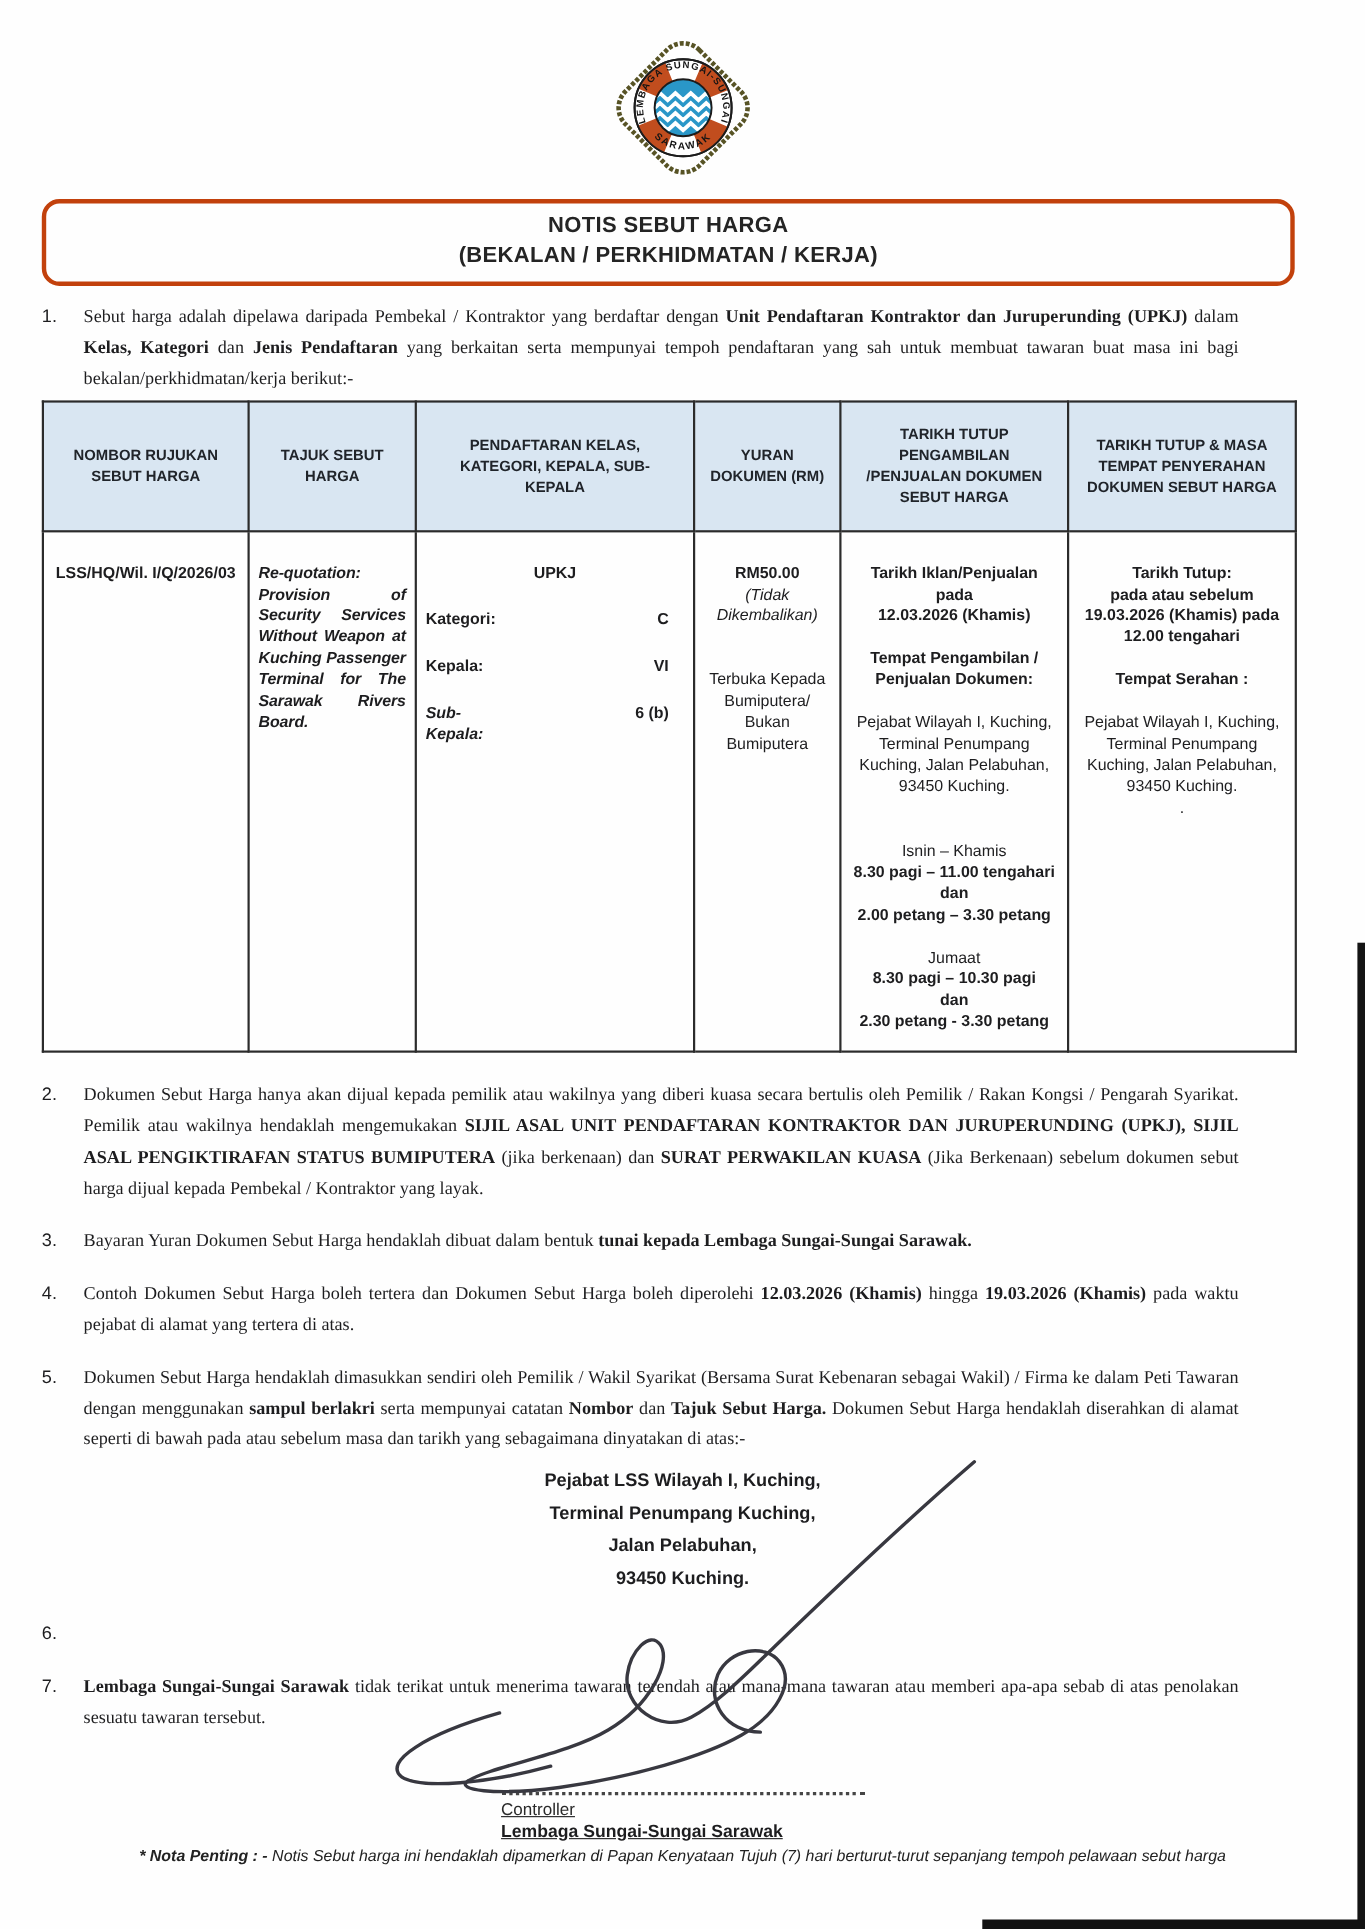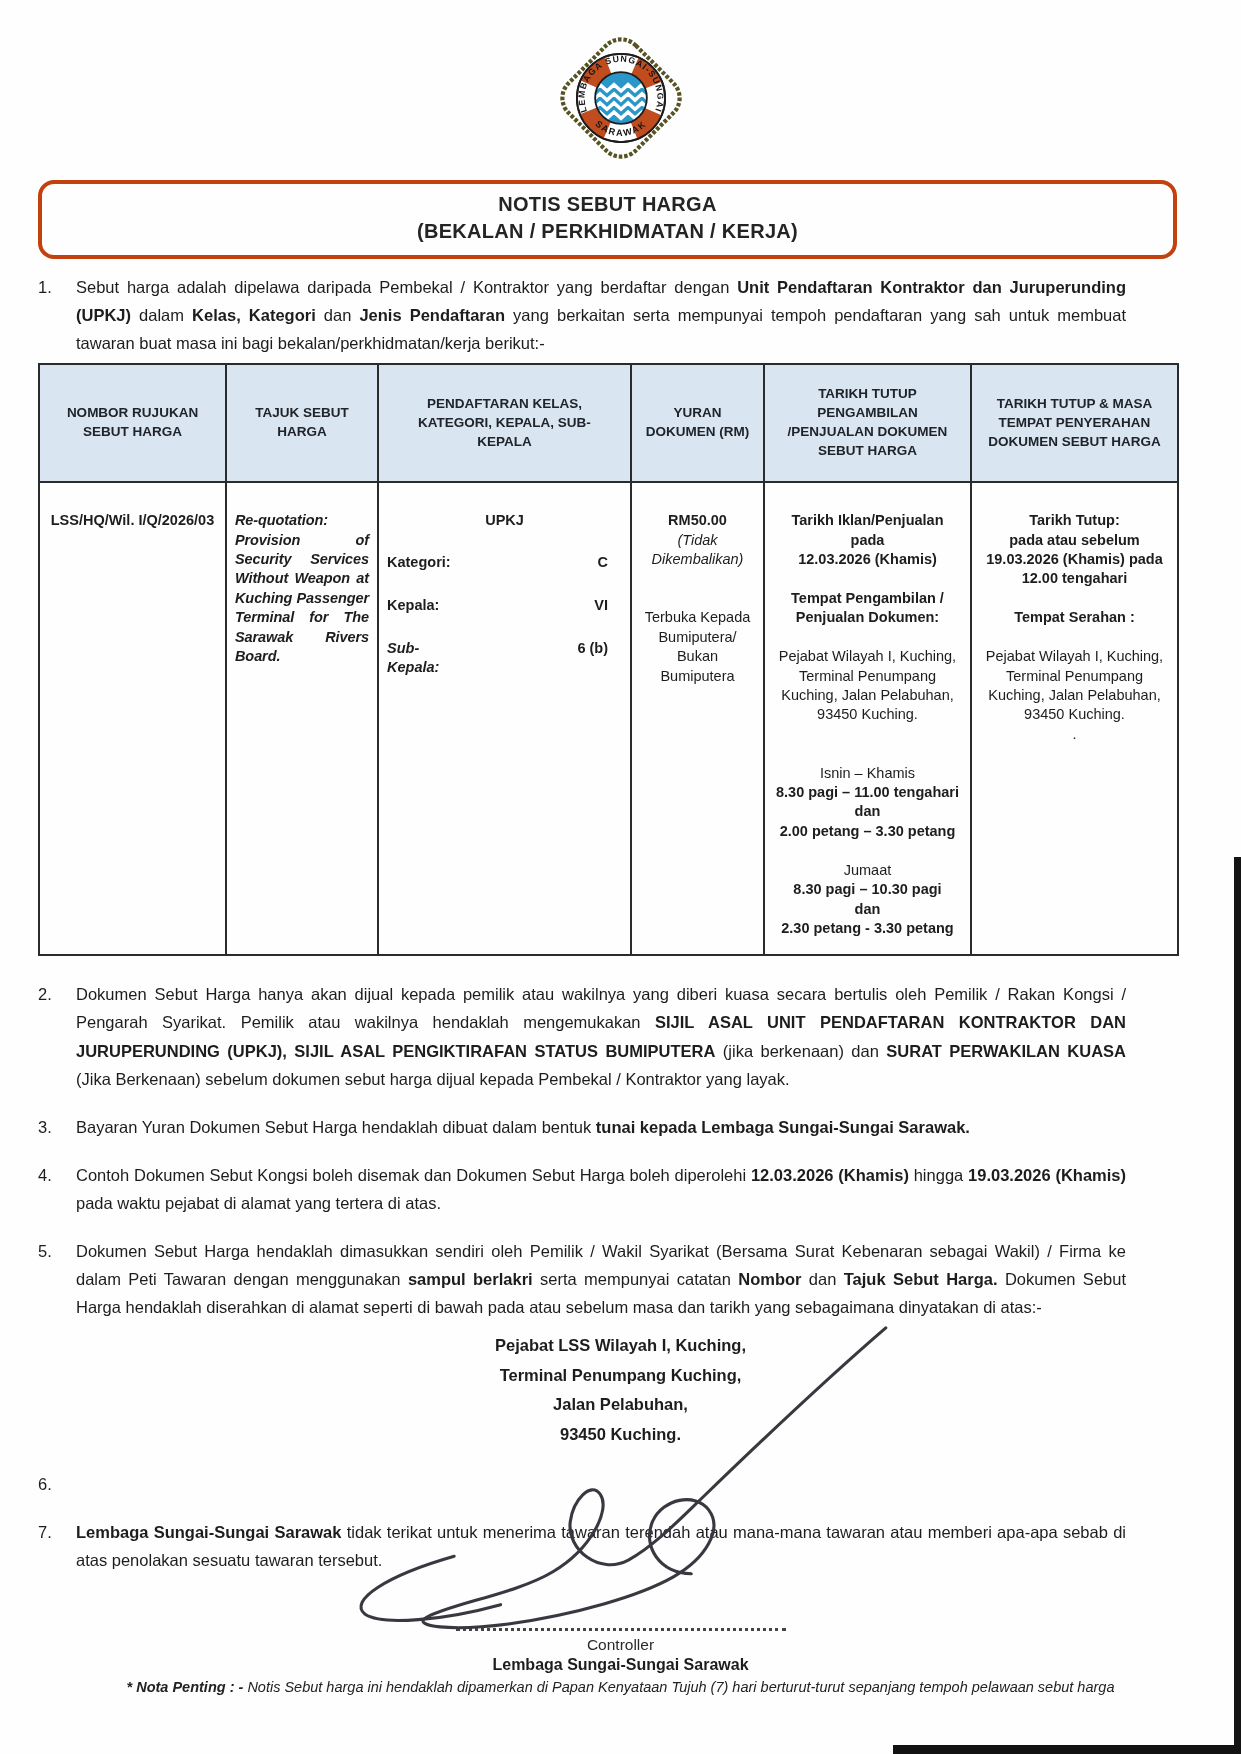--- a/index.html
+++ b/index.html
@@ -8,21 +8,21 @@
   
   .masthead{padding-top:28px;text-align:center;}
   .logo{width:140px;height:140px;}
   
   .title-box{margin:8px 0 0 38px;width:1139px;box-sizing:border-box;border:4px solid #c2410c;
              border-radius:16px;padding:7px 10px 10px;text-align:center;}
   .title-line{font-size:20px;font-weight:bold;letter-spacing:.3px;line-height:1.35;color:#242424;}
   
   .clause{display:flex;padding-left:38px;margin-top:14px;}
   .clause .num{flex:none;width:38px;font-size:16.5px;line-height:1.7;}
-  .clause .ctext{flex:none;width:1050px;font-size:16.5px;line-height:1.7;text-align:justify;}
+  .clause .ctext{flex:none;width:1050px;font-size:16.5px;line-height:1.7;text-align:justify;font-family:Liberation Serif, serif;}
   .mt-table{margin-top:24px;}
   .mt-sm{margin-top:20px;}
   
   table.quote{margin:6px 0 0 38px;width:1139px;border-collapse:collapse;table-layout:fixed;}
   table.quote th,table.quote td{border:2px solid #2b2b2b;box-sizing:border-box;}
   table.quote th{background:#d9e6f2;font-size:13.5px;line-height:1.4;font-weight:bold;
                  height:118px;vertical-align:middle;padding:6px 8px;color:#20242a;}
   table.quote th.c3{padding:6px 30px;}
   table.quote td{vertical-align:top;height:465px;padding:28px 8px 16px;font-size:14.5px;line-height:1.34;}
   td.ref{font-weight:bold;text-align:center;white-space:nowrap;font-size:14.5px;padding-top:34px;}
@@ -32,21 +32,21 @@
   .upkj{text-align:center;font-weight:bold;margin-bottom:22px;}
   .reg-row{display:flex;margin-bottom:24px;}
   .reg-label{flex:none;width:76px;font-weight:bold;line-height:1.25;}
   .reg-label.it{font-style:italic;}
   .reg-value{flex:1;text-align:right;padding-right:14px;font-weight:bold;}
   td.center-cell{text-align:center;}
   
   .address{width:760px;margin:10px auto 0;text-align:center;font-weight:bold;
            font-size:16.5px;line-height:1.8;}
   
-  .sig-block{width:330px;margin:54px auto 0;position:relative;text-align:center;}
+  .sig-block{width:330px;margin:54px auto 0;position:relative;text-align:left;text-decoration:underline;}
   .sig-svg{position:absolute;left:50%;transform:translateX(-52%);bottom:40px;width:600px;height:320px;pointer-events:none;}
   .sig-dotline{border-top:3px dotted #454545;height:0;margin-bottom:5px;}
   .sig-role{font-size:15.5px;color:#2a2a2a;}
   .sig-org{font-size:16px;font-weight:bold;margin-top:2px;}
   
   .footer-note{text-align:center;font-size:14.5px;margin-top:5px;color:#222;}
   
   .artifact-right{position:absolute;top:857px;right:0;width:7px;bottom:0;background:#141414;}
   .artifact-bottom{position:absolute;right:0;bottom:0;left:893px;height:9px;background:#121212;}
 </style>
@@ -191,21 +191,21 @@
   <div class="clause mt-table">
     <div class="num">2.</div>
     <div class="ctext"><span>Dokumen Sebut Harga hanya akan dijual kepada pemilik atau wakilnya yang diberi kuasa secara bertulis oleh Pemilik / Rakan Kongsi / Pengarah Syarikat. Pemilik atau wakilnya hendaklah mengemukakan </span><span style="font-weight: 700;">SIJIL ASAL UNIT PENDAFTARAN KONTRAKTOR DAN JURUPERUNDING (UPKJ), SIJIL ASAL PENGIKTIRAFAN STATUS BUMIPUTERA</span><span> (jika berkenaan) dan </span><span style="font-weight: 700;">SURAT PERWAKILAN KUASA</span><span> (Jika Berkenaan) sebelum dokumen sebut harga dijual kepada Pembekal / Kontraktor yang layak.</span></div>
   </div>
   <div class="clause mt-sm">
     <div class="num">3.</div>
     <div class="ctext"><span>Bayaran Yuran Dokumen Sebut Harga hendaklah dibuat dalam bentuk </span><span style="font-weight: 700;">tunai kepada Lembaga Sungai-Sungai Sarawak.</span></div>
   </div>
   <div class="clause mt-sm">
     <div class="num">4.</div>
-    <div class="ctext"><span>Contoh Dokumen Sebut Kongsi boleh disemak dan Dokumen Sebut Harga boleh diperolehi </span><span style="font-weight: 700;">12.03.2026 (Khamis)</span><span> hingga </span><span style="font-weight: 700;">19.03.2026 (Khamis)</span><span> pada waktu pejabat di alamat yang tertera di atas.</span></div>
+    <div class="ctext"><span>Contoh Dokumen Sebut Harga boleh tertera dan Dokumen Sebut Harga boleh diperolehi </span><span style="font-weight: 700;">12.03.2026 (Khamis)</span><span> hingga </span><span style="font-weight: 700;">19.03.2026 (Khamis)</span><span> pada waktu pejabat di alamat yang tertera di atas.</span></div>
   </div>
   <div class="clause mt-sm">
     <div class="num">5.</div>
     <div class="ctext"><span>Dokumen Sebut Harga hendaklah dimasukkan sendiri oleh Pemilik / Wakil Syarikat (Bersama Surat Kebenaran sebagai Wakil) / Firma ke dalam Peti Tawaran dengan menggunakan </span><span style="font-weight: 700;">sampul berlakri</span><span> serta mempunyai catatan </span><span style="font-weight: 700;">Nombor</span><span> dan </span><span style="font-weight: 700;">Tajuk Sebut Harga.</span><span> Dokumen Sebut Harga hendaklah diserahkan di alamat seperti di bawah pada atau sebelum masa dan tarikh yang sebagaimana dinyatakan di atas:-</span></div>
   </div>
 
   <div class="address">
       <div style="font-weight: 700;">Pejabat LSS Wilayah I, Kuching,</div>
       <div style="font-weight: 700;">Terminal Penumpang Kuching,</div>
       <div style="font-weight: 700;">Jalan Pelabuhan,</div>

